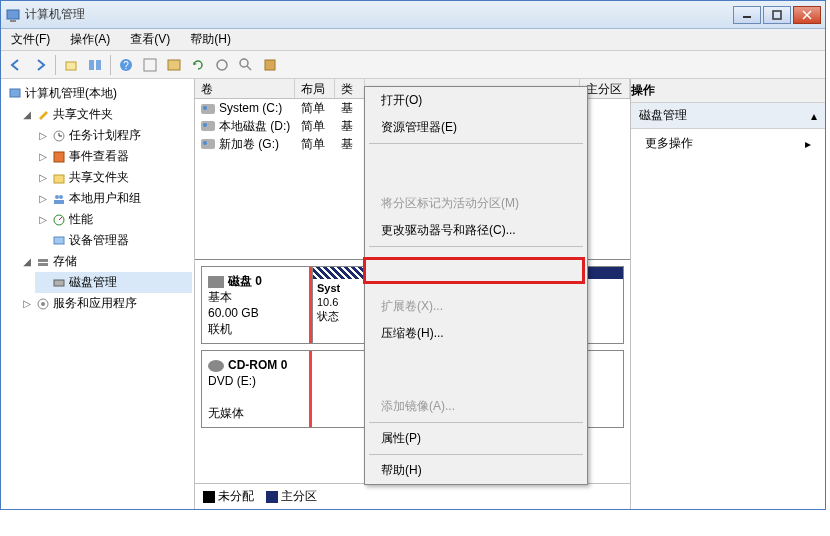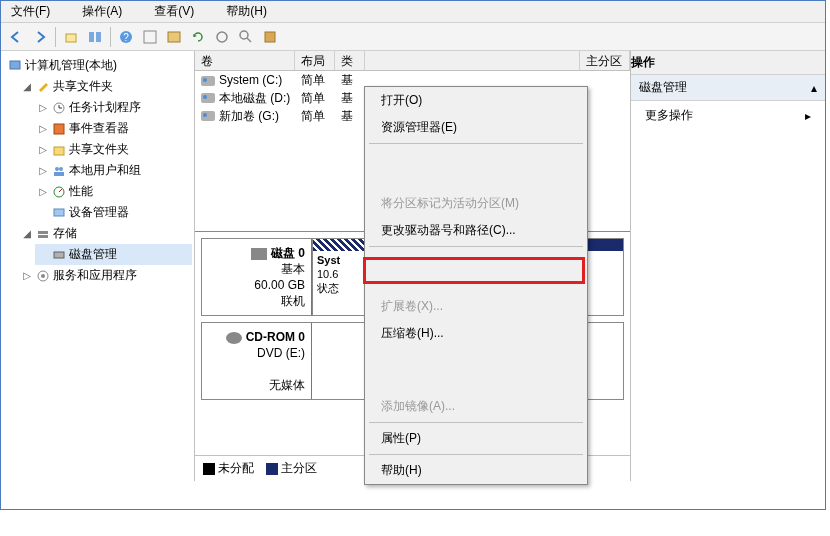--- a/index.html
+++ b/index.html
@@ -6,21 +6,21 @@
 body { font-family: "Microsoft YaHei", "Segoe UI", Tahoma, sans-serif; font-size: 12px; background: #fff; width: 830px; height: 536px; overflow: hidden; position: relative; }
 
 .window { width: 826px; height: 510px; border: 1px solid #4a7bc0; background: #fff; position: relative; }
 .titlebar { height: 28px; background: linear-gradient(to bottom, #e8f0f8, #d4e2f2); display: flex; align-items: center; padding: 0 4px; border-bottom: 1px solid #a0b8d8; }
 .titlebar-icon { width: 16px; height: 16px; margin-right: 4px; display: inline-flex; align-items: center; justify-content: center; }
 .titlebar-title { flex: 1; font-size: 12px; color: #333; }
 .winbtns { display: flex; gap: 2px; }
 .winbtn { width: 28px; height: 18px; border: 1px solid #6a8ab8; background: linear-gradient(to bottom, #e8f0fa, #c8d8f0); display: flex; align-items: center; justify-content: center; font-size: 10px; cursor: pointer; }
 .winbtn.close { background: linear-gradient(to bottom, #e89a8a, #d04828); color: #fff; border-color: #a03820; }
 
-.menubar { height: 22px; background: #f0f0f0; display: flex; align-items: center; padding: 0 6px; gap: 24px; border-bottom: 1px solid #d0d0d0; }
+.menubar { height: 22px; background: #f0f0f0; display: flex; align-items: center; padding: 0 6px; gap: 12px; border-bottom: 1px solid #d0d0d0; }
 .menuitem { padding: 2px 4px; cursor: pointer; }
 
 .toolbar { height: 28px; background: #f4f4f4; display: flex; align-items: center; padding: 0 4px; gap: 2px; border-bottom: 1px solid #d0d0d0; }
 .tbtn { width: 22px; height: 22px; display: inline-flex; align-items: center; justify-content: center; cursor: pointer; border: 1px solid transparent; }
 .tbsep { width: 1px; height: 20px; background: #c0c0c0; margin: 0 2px; }
 
 .body { display: flex; height: calc(100% - 78px); }
 .tree { width: 194px; border-right: 1px solid #c0c0c0; padding: 4px 2px; overflow: auto; background: #fff; }
 .tree-item { display: flex; align-items: center; padding: 2px 2px; cursor: pointer; white-space: nowrap; }
 .tree-item.selected { background: #d8e8f8; }
@@ -33,21 +33,21 @@
 .vol-header { height: 20px; background: #f0f0f0; display: flex; border-bottom: 1px solid #c0c0c0; }
 .vol-col { padding: 2px 6px; border-right: 1px solid #d0d0d0; font-size: 12px; }
 .vol-list { background: #fff; }
 .vol-row { display: flex; height: 18px; align-items: center; }
 .vol-cell { padding: 1px 6px; font-size: 12px; white-space: nowrap; overflow: hidden; }
 .vol-cell .diskicon { display: inline-block; width: 14px; height: 10px; background: #b0b0b0; border-radius: 2px; margin-right: 4px; vertical-align: middle; position: relative; }
 .vol-cell .diskicon::after { content: ''; position: absolute; left: 2px; top: 2px; width: 4px; height: 4px; background: #4a8cd8; border-radius: 50%; }
 
 .disk-pane { flex: 1; border-top: 1px solid #888; overflow: auto; padding: 0; }
 .disk-block { border: 1px solid #888; margin: 6px; display: flex; background: #fff; }
-.disk-info { width: 110px; padding: 6px; border-right: 1px solid #ef4444; font-size: 12px; line-height: 16px; text-align: right; }
+.disk-info { width: 110px; padding: 6px; border-right: 3px solid #ef4444; font-size: 12px; line-height: 16px; }
 .disk-info .dicon { display: inline-block; width: 16px; height: 12px; background: #888; margin-right: 4px; vertical-align: middle; }
 .disk-parts { flex: 1; display: flex; position: relative; }
 .part { border-left: 1px solid #888; padding: 4px; font-size: 11px; line-height: 14px; position: relative; }
 .part .ptop { height: 12px; background: #1a2a6a; margin: -4px -4px 2px -4px; }
 .part.selected .ptop { background: repeating-linear-gradient(45deg, #1a2a6a, #1a2a6a 3px, #fff 3px, #fff 5px); }
 .legend { padding: 4px 8px; font-size: 12px; display: flex; gap: 12px; align-items: flex-end; border-top: 1px solid #c0c0c0; background: #fff; }
 .legend-box { width: 12px; height: 12px; display: inline-block; vertical-align: middle; margin-right: 3px; }
 
 .actions { width: 194px; background: #fff; }
 .actions-header { background: #f0f0f0; padding: 3px 0; font-weight: bold; border-bottom: 1px solid #d0d0d0; }
@@ -59,20 +59,47 @@
 .cm-item.disabled { color: #999; cursor: default; margin-top: 46px; }
 .cm-sep { height: 1px; background: #c0c0c0; margin: 2px 4px; }
 .cm-highlight { position: absolute; border: 3px solid #e02020; pointer-events: none; }
 
 svg { display: block; }
 </style>
 </head>
 <body>
 
 <div class="window">
+  <div class="titlebar">
+    <span class="titlebar-icon">
+      <svg width="16" height="16">
+          <rect x="2" y="3" width="12" height="9" fill="#6a9ad8" stroke="#3a6aa8"></rect>
+          <rect x="5" y="13" width="6" height="2" fill="#888"></rect>
+        </svg>
+    </span>
+    <span class="titlebar-title">计算机管理</span>
+    <div class="winbtns">
+      <div class="winbtn">
+          <svg width="10" height="10">
+            <line x1="1" y1="7" x2="9" y2="7" stroke="#333" stroke-width="2"></line>
+          </svg>
+        </div>
+      <div class="winbtn">
+          <svg width="10" height="10">
+            <rect x="1" y="1" width="8" height="8" fill="none" stroke="#333" stroke-width="1.5"></rect>
+          </svg>
+        </div>
+      <div class="winbtn close">
+          <svg width="10" height="10">
+            <line x1="1" y1="1" x2="9" y2="9" stroke="#fff" stroke-width="1.5"></line>
+            <line x1="9" y1="1" x2="1" y2="9" stroke="#fff" stroke-width="1.5"></line>
+          </svg>
+        </div>
+    </div>
+  </div>
 
   <div class="menubar">
     <span class="menuitem">文件(F)</span>
     <span class="menuitem">操作(A)</span>
     <span class="menuitem">查看(V)</span>
     <span class="menuitem">帮助(H)</span>
   </div>
 
   <div class="toolbar">
     <span class="tbtn">

